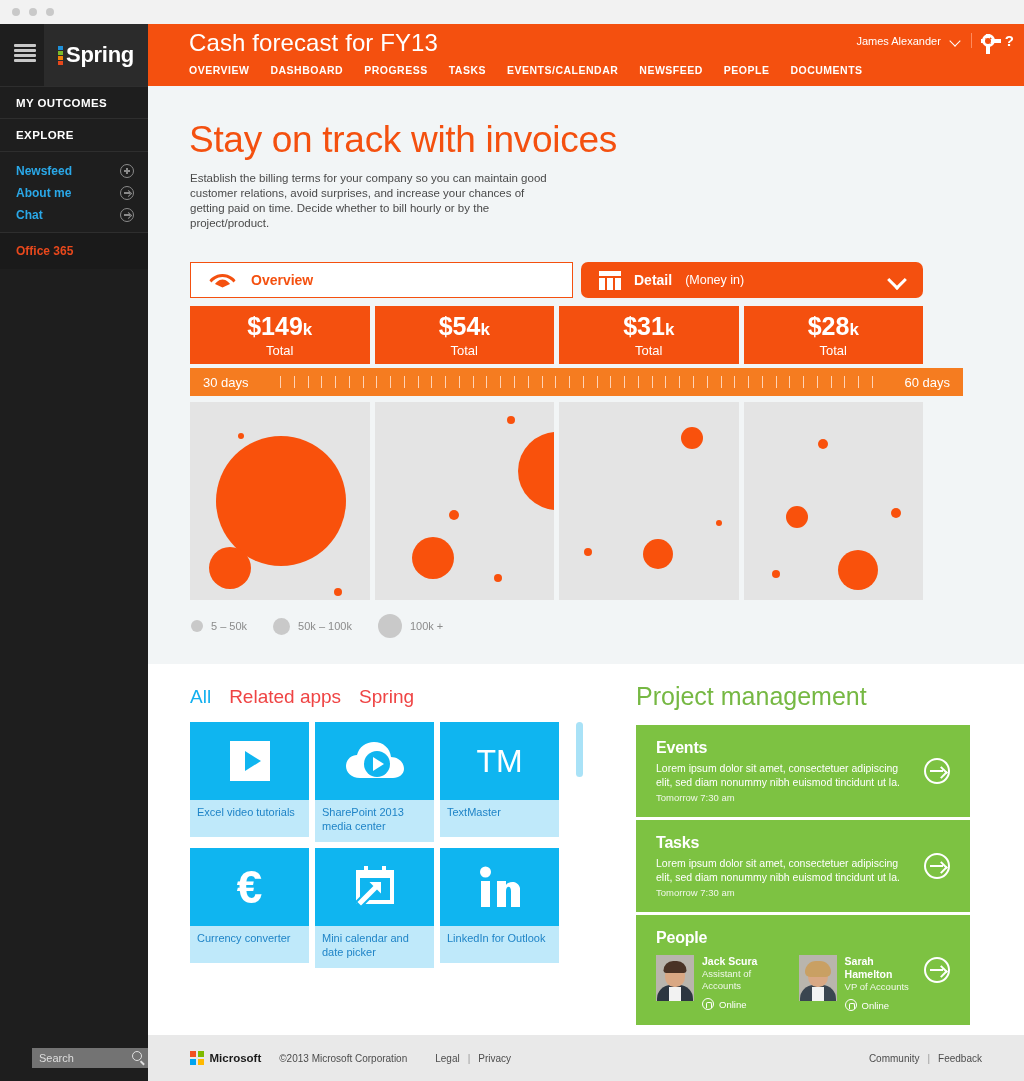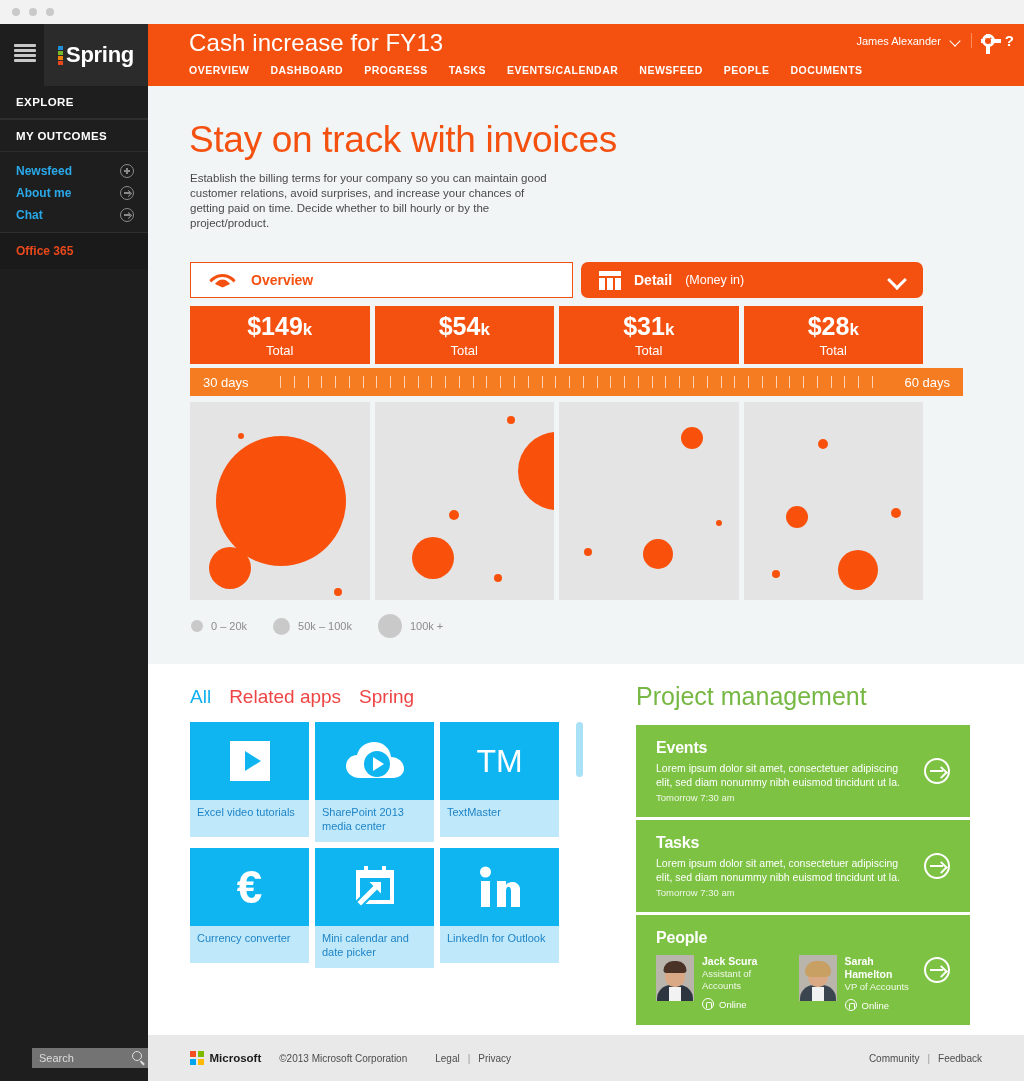--- a/index.html
+++ b/index.html
@@ -332,25 +332,25 @@
             <i style="background:#1e90d8"></i>
             <i style="background:#7cbb28"></i>
             <i style="background:#f2820a"></i>
             <i style="background:#e8481c"></i>
           </div>
           <div class="logo-text">Spring</div>
         </div>
       </div>
     </div>
 
+    <div class="sb-section first">
+      <span>MY OUTCOMES</span>
+    </div>
     <div class="sb-section">
       <span>EXPLORE</span>
-    </div>
-    <div class="sb-section first">
-      <span>MY OUTCOMES</span>
     </div>
 
     <div class="sb-links">
       <div class="sb-link">
         <span class="lbl">Newsfeed</span>
         <span class="circ-icon plus"></span>
       </div>
       <div class="sb-link">
         <span class="lbl">About me</span>
         <span class="circ-icon arrow"></span>
@@ -367,21 +367,21 @@
 
     <div class="sb-search">
       <div class="search-wrap">
         <input type="text" placeholder="Search" style="">
         <span class="mag"></span>
       </div>
     </div>
   </div>
 
   <div class="header">
-    <div class="h-title">Cash increase for FY13</div>
+    <div class="h-title">Cash forecast for FY13</div>
     <div class="h-nav">
       <a>OVERVIEW</a>
       <a>DASHBOARD</a>
       <a>PROGRESS</a>
       <a>TASKS</a>
       <a>EVENTS/CALENDAR</a>
       <a>NEWSFEED</a>
       <a>PEOPLE</a>
       <a>DOCUMENTS</a>
     </div>
@@ -522,21 +522,21 @@
             <div class="bubble" style="width: 22px; height: 22px; left: 42.2px; top: 103.84px; background: rgb(249, 81, 12);"></div>
             <div class="bubble" style="width: 10px; height: 10px; left: 147px; top: 105.88px; background: rgb(249, 81, 12);"></div>
             <div class="bubble" style="width: 8px; height: 8px; left: 28.3px; top: 168.26px; background: rgb(249, 81, 12);"></div>
             <div class="bubble" style="width: 40px; height: 40px; left: 94px; top: 148.3px; background: rgb(249, 81, 12);"></div>
           </div>
         </div>
 
       <div class="legend" id="bubble-legend">
           <div class="legend-item">
             <span class="dot" style="width: 12px; height: 12px;"></span>
-            <span class="txt">0 – 20k</span>
+            <span class="txt">5 – 50k</span>
           </div>
           <div class="legend-item">
             <span class="dot" style="width: 17px; height: 17px;"></span>
             <span class="txt">50k – 100k</span>
           </div>
           <div class="legend-item">
             <span class="dot" style="width: 24px; height: 24px;"></span>
             <span class="txt">100k +</span>
           </div>
         </div>

